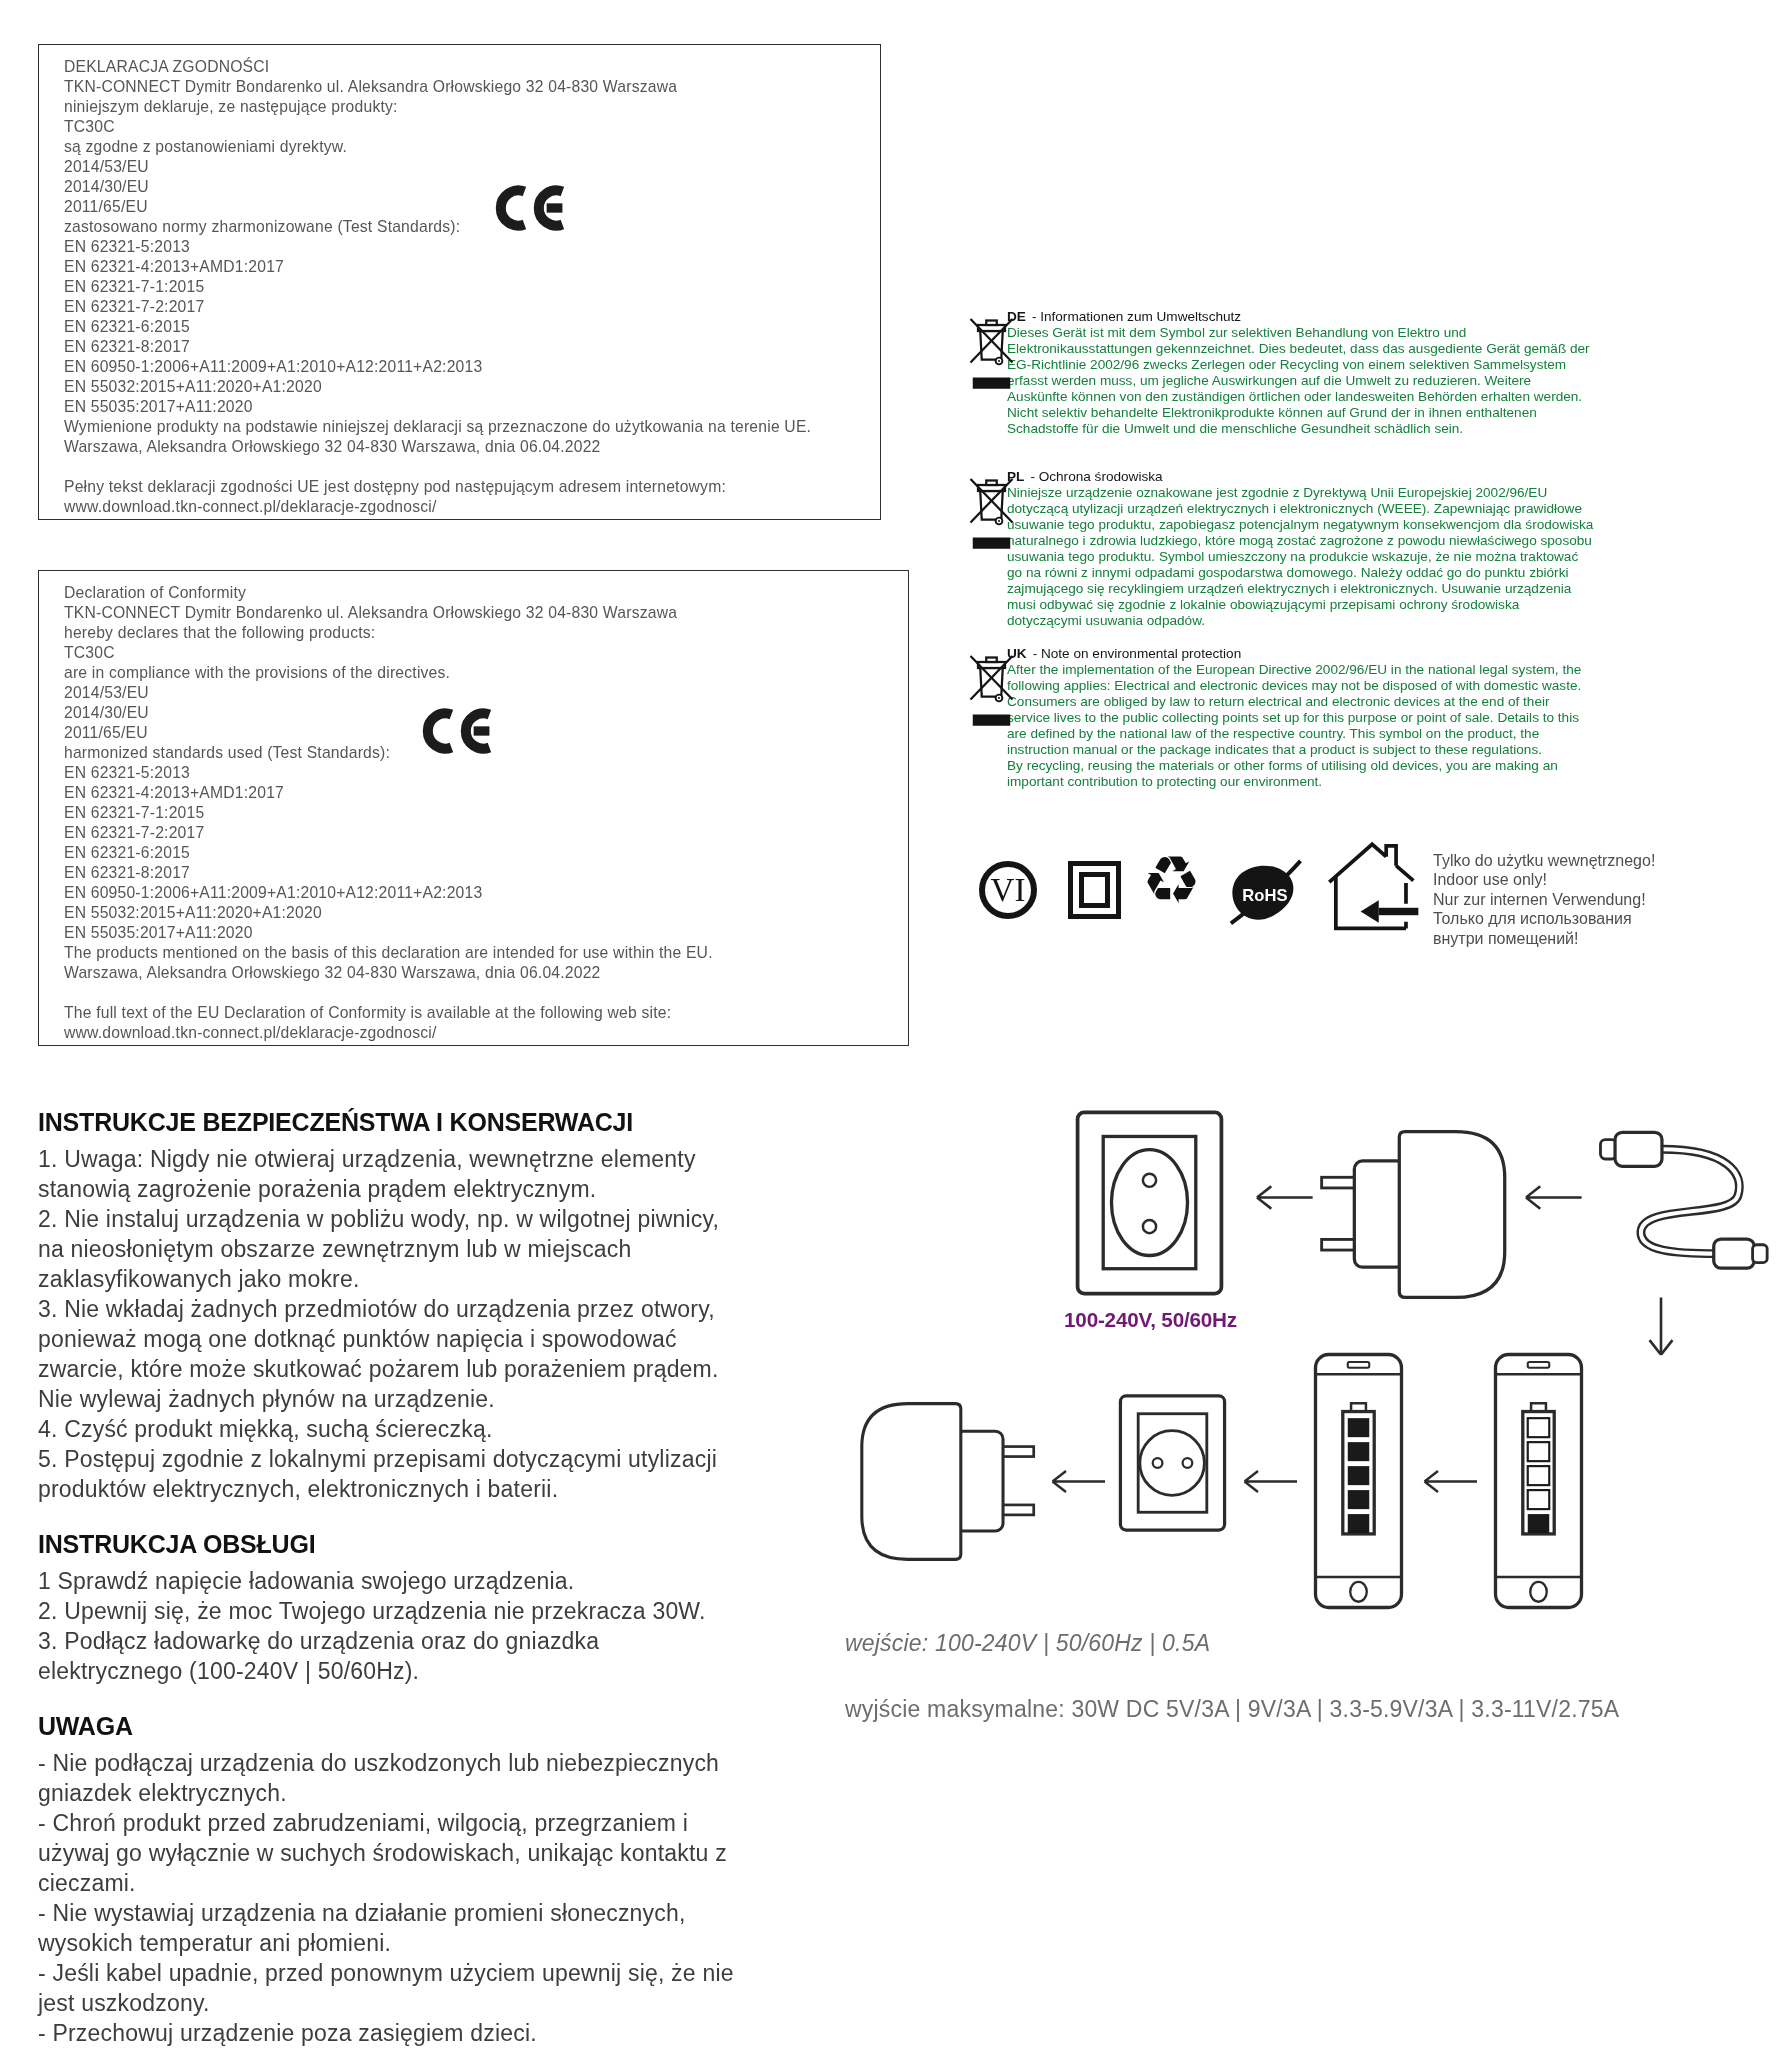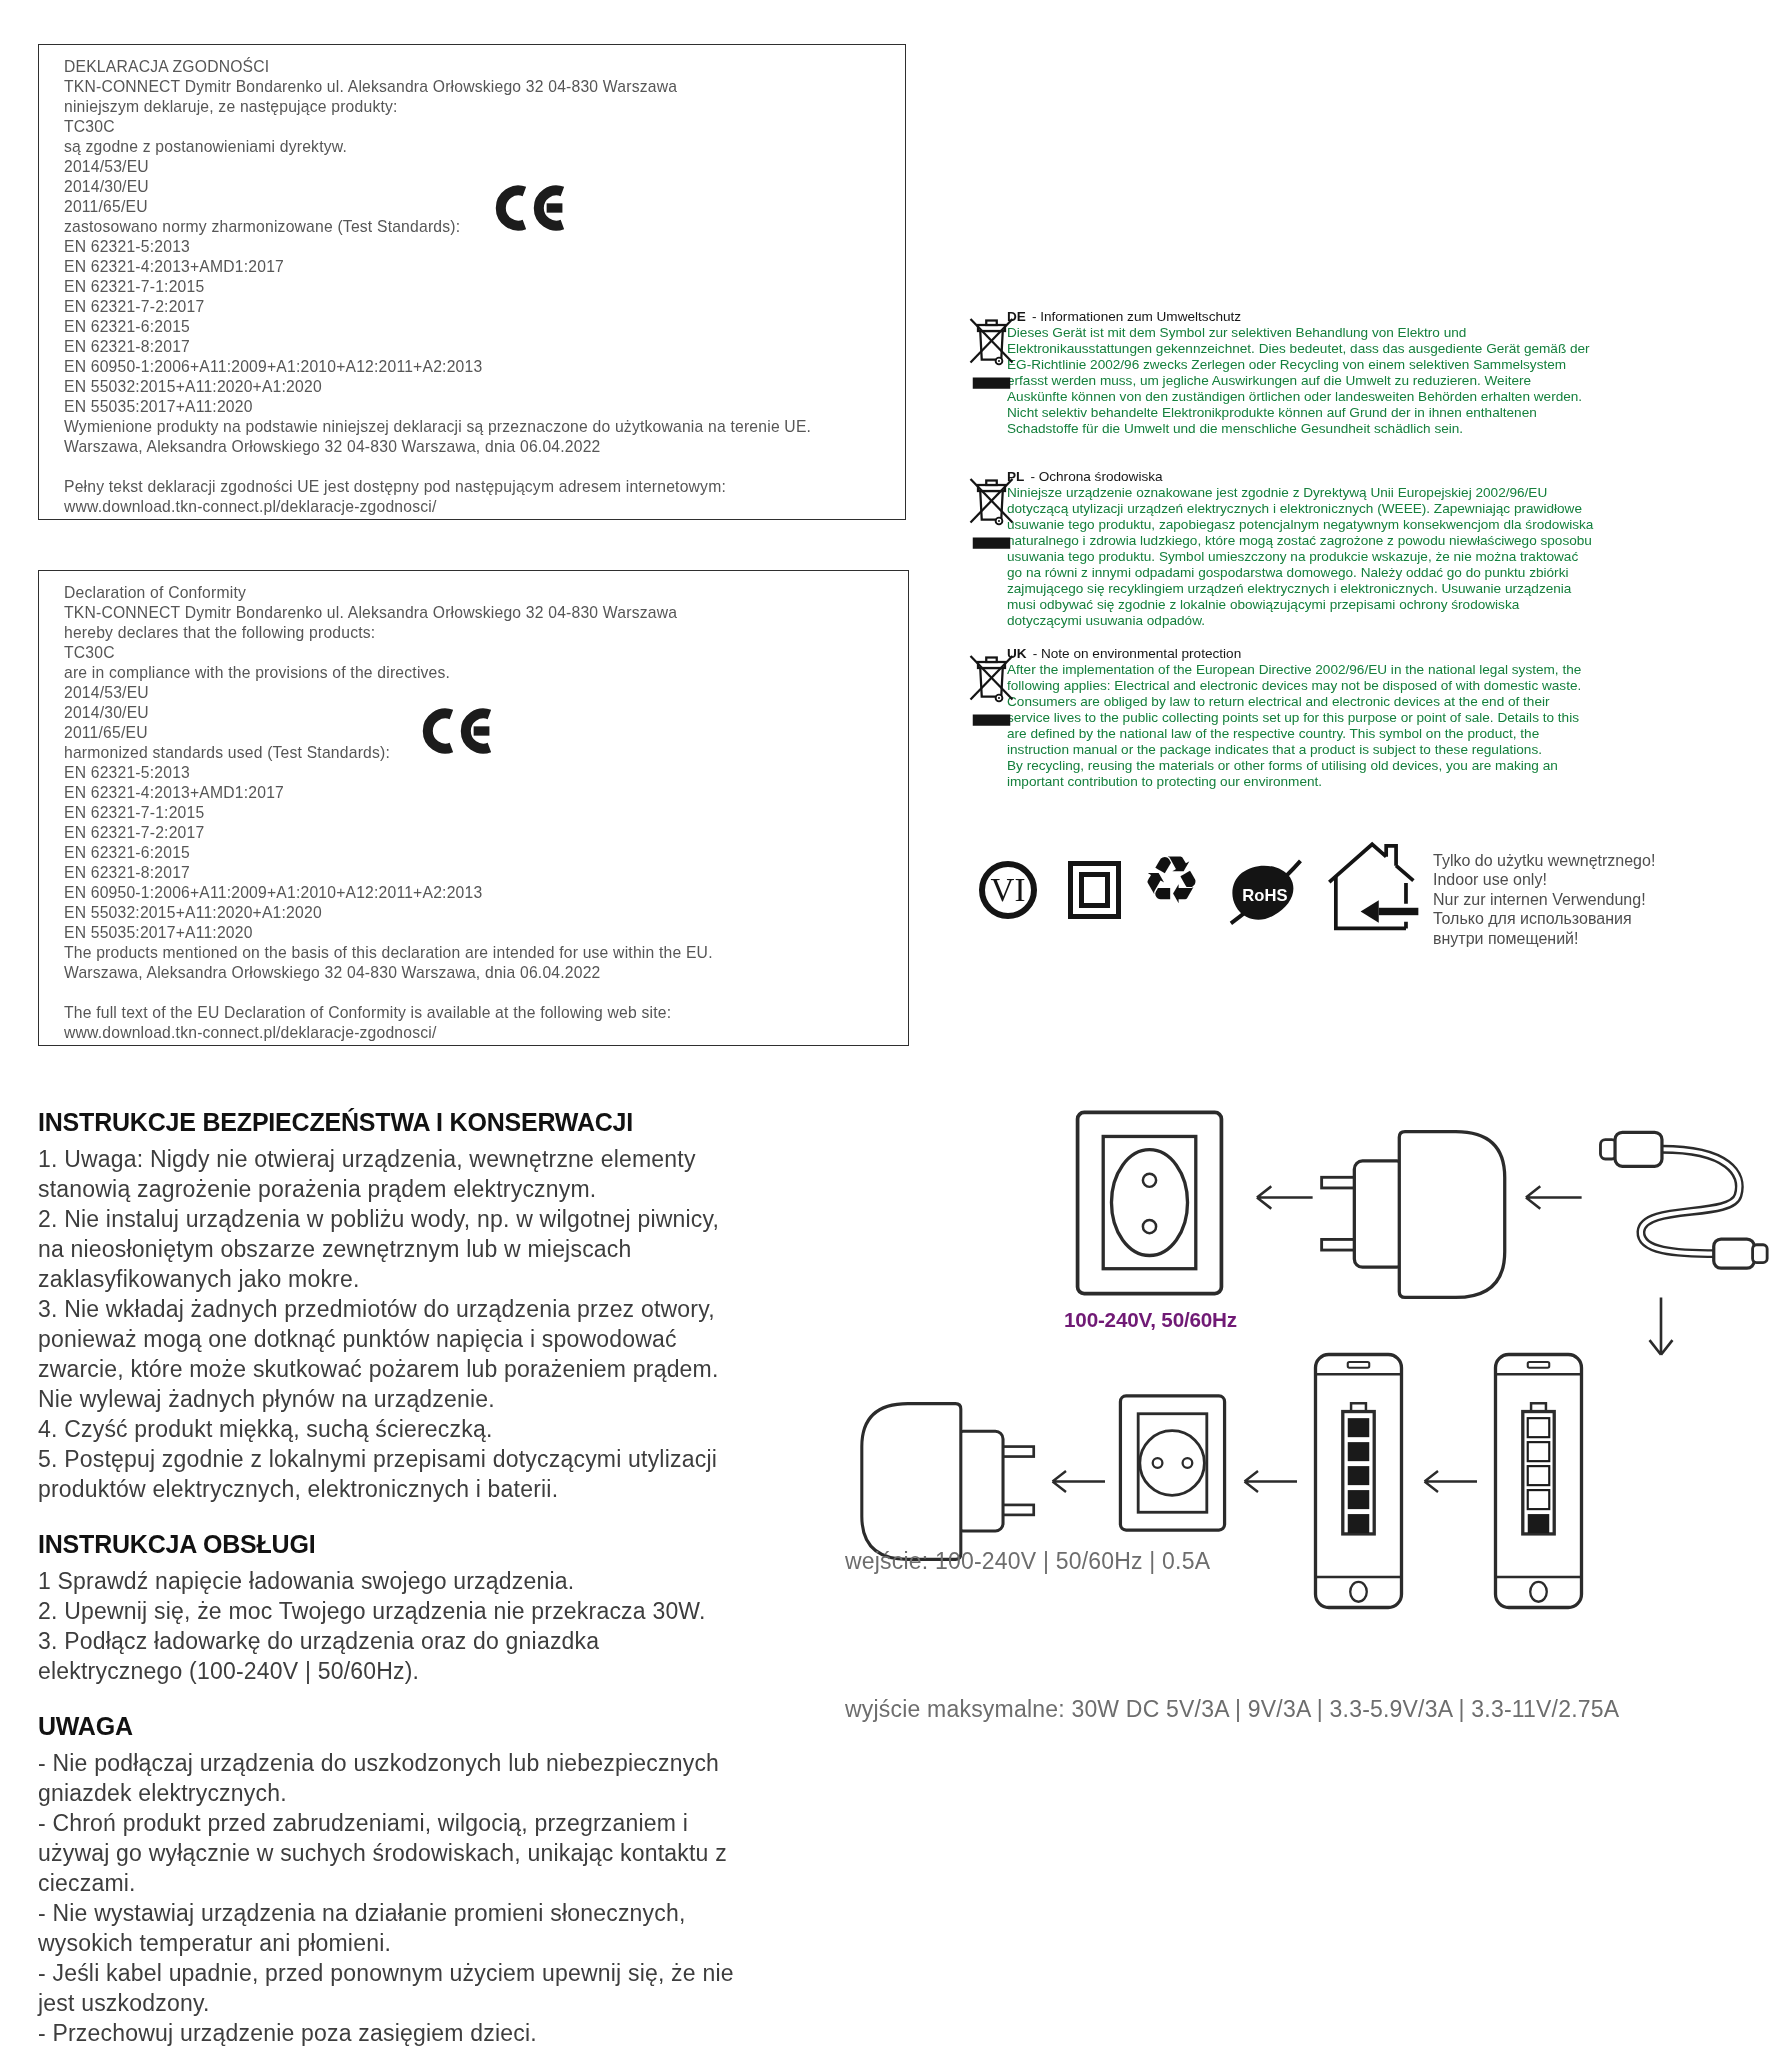--- a/index.html
+++ b/index.html
@@ -1,21 +1,21 @@
 <!DOCTYPE html>
 <html style="font-size:13.2px"><head>
 <meta charset="utf-8">
 <style>
   html,body { margin:0; padding:0; background:#ffffff; }
   .page { position:relative; width:1784px; height:2058px; background:#ffffff;
           font-family:"Liberation Sans", sans-serif; color:#222; overflow:hidden; }
 
   
   .decl-box { position:absolute; border:1.7px solid #2f2f2f; background:#fff; }
-  #decl1 { left:38px; top:44px;  width:841px; height:474px;padding-left:25px; }
+  #decl1 { left:38px; top:44px;  width:841px; height:474px; }
   #decl2 { left:38px; top:570px; width:841px; height:474px;padding-left:28px; }
   .decl-text { position:absolute; left:25px; top:12.4px; width:798px;
                font-size:15.7px; line-height:20px; letter-spacing:0.2px;
                color:#565656; white-space:pre-line; }
 
   .ce { position:absolute; }
   #ce1 { left:490px; top:180px; width:76px; height:56px; }
   #ce2 { left:417px; top:703px; width:76px; height:56px; }
 
   
@@ -59,21 +59,21 @@
   #charger2  { left:853px; top:1399px; width:188px; height:165px; transform:scaleX(-1); }
   #arrowB1   { left:1048px; top:1465px; width:60px; height:33px; }
   #socket2   { left:1118px; top:1392px; width:109px; height:142px; }
   #arrowB2   { left:1240px; top:1465px; width:60px; height:33px; }
   #phoneFull { left:1313px; top:1352px; width:91px; height:258px; }
   #arrowB3   { left:1420px; top:1465px; width:60px; height:33px; }
   #phoneLow  { left:1493px; top:1352px; width:91px; height:258px; }
 
   
   .spec { position:absolute; left:845px; font-size:23px; color:#6d6d6d; letter-spacing:0.2px; }
-  #spec-in  { top:1548px; }
+  #spec-in  { top:1630px;font-style:italic; }
   #spec-out { top:1696px; }
 
   
   #instructions { position:absolute; left:38px; top:1108px; width:843px; color:#3d3d3d; }
   .ins-head { font-size:25px; font-weight:bold; color:#121212; margin:0 0 6.6px 0;
               letter-spacing:-0.2px; }
   .ins-body { font-size:23px; line-height:30px; letter-spacing:0.2px;
               white-space:pre-line; margin:0 0 26.5px 0; }
 </style>
 </head>

